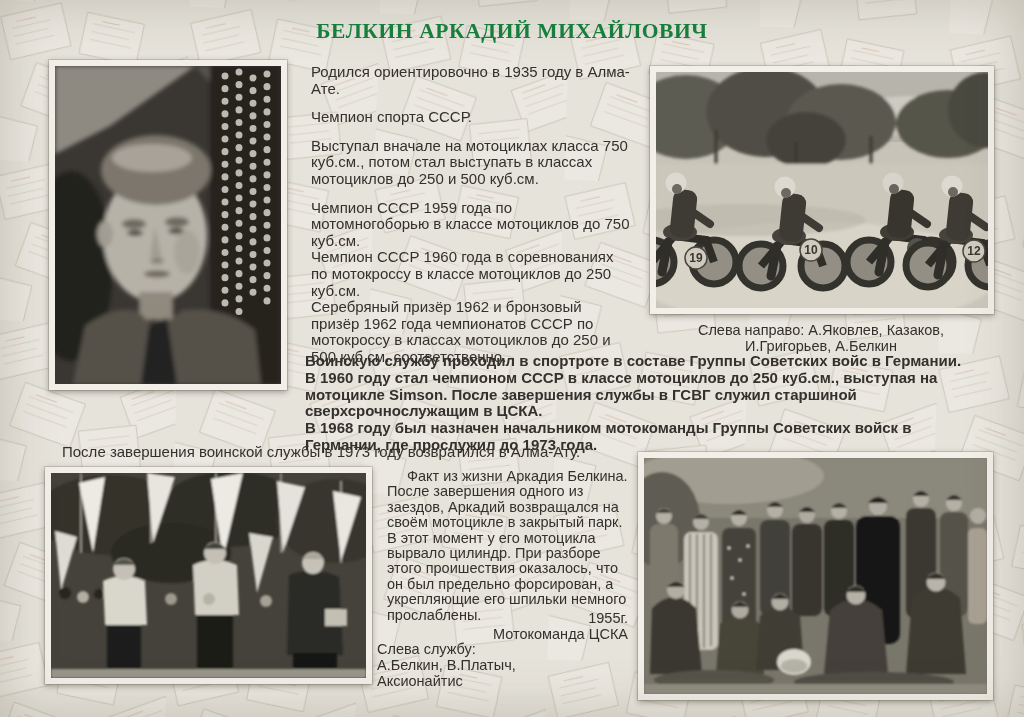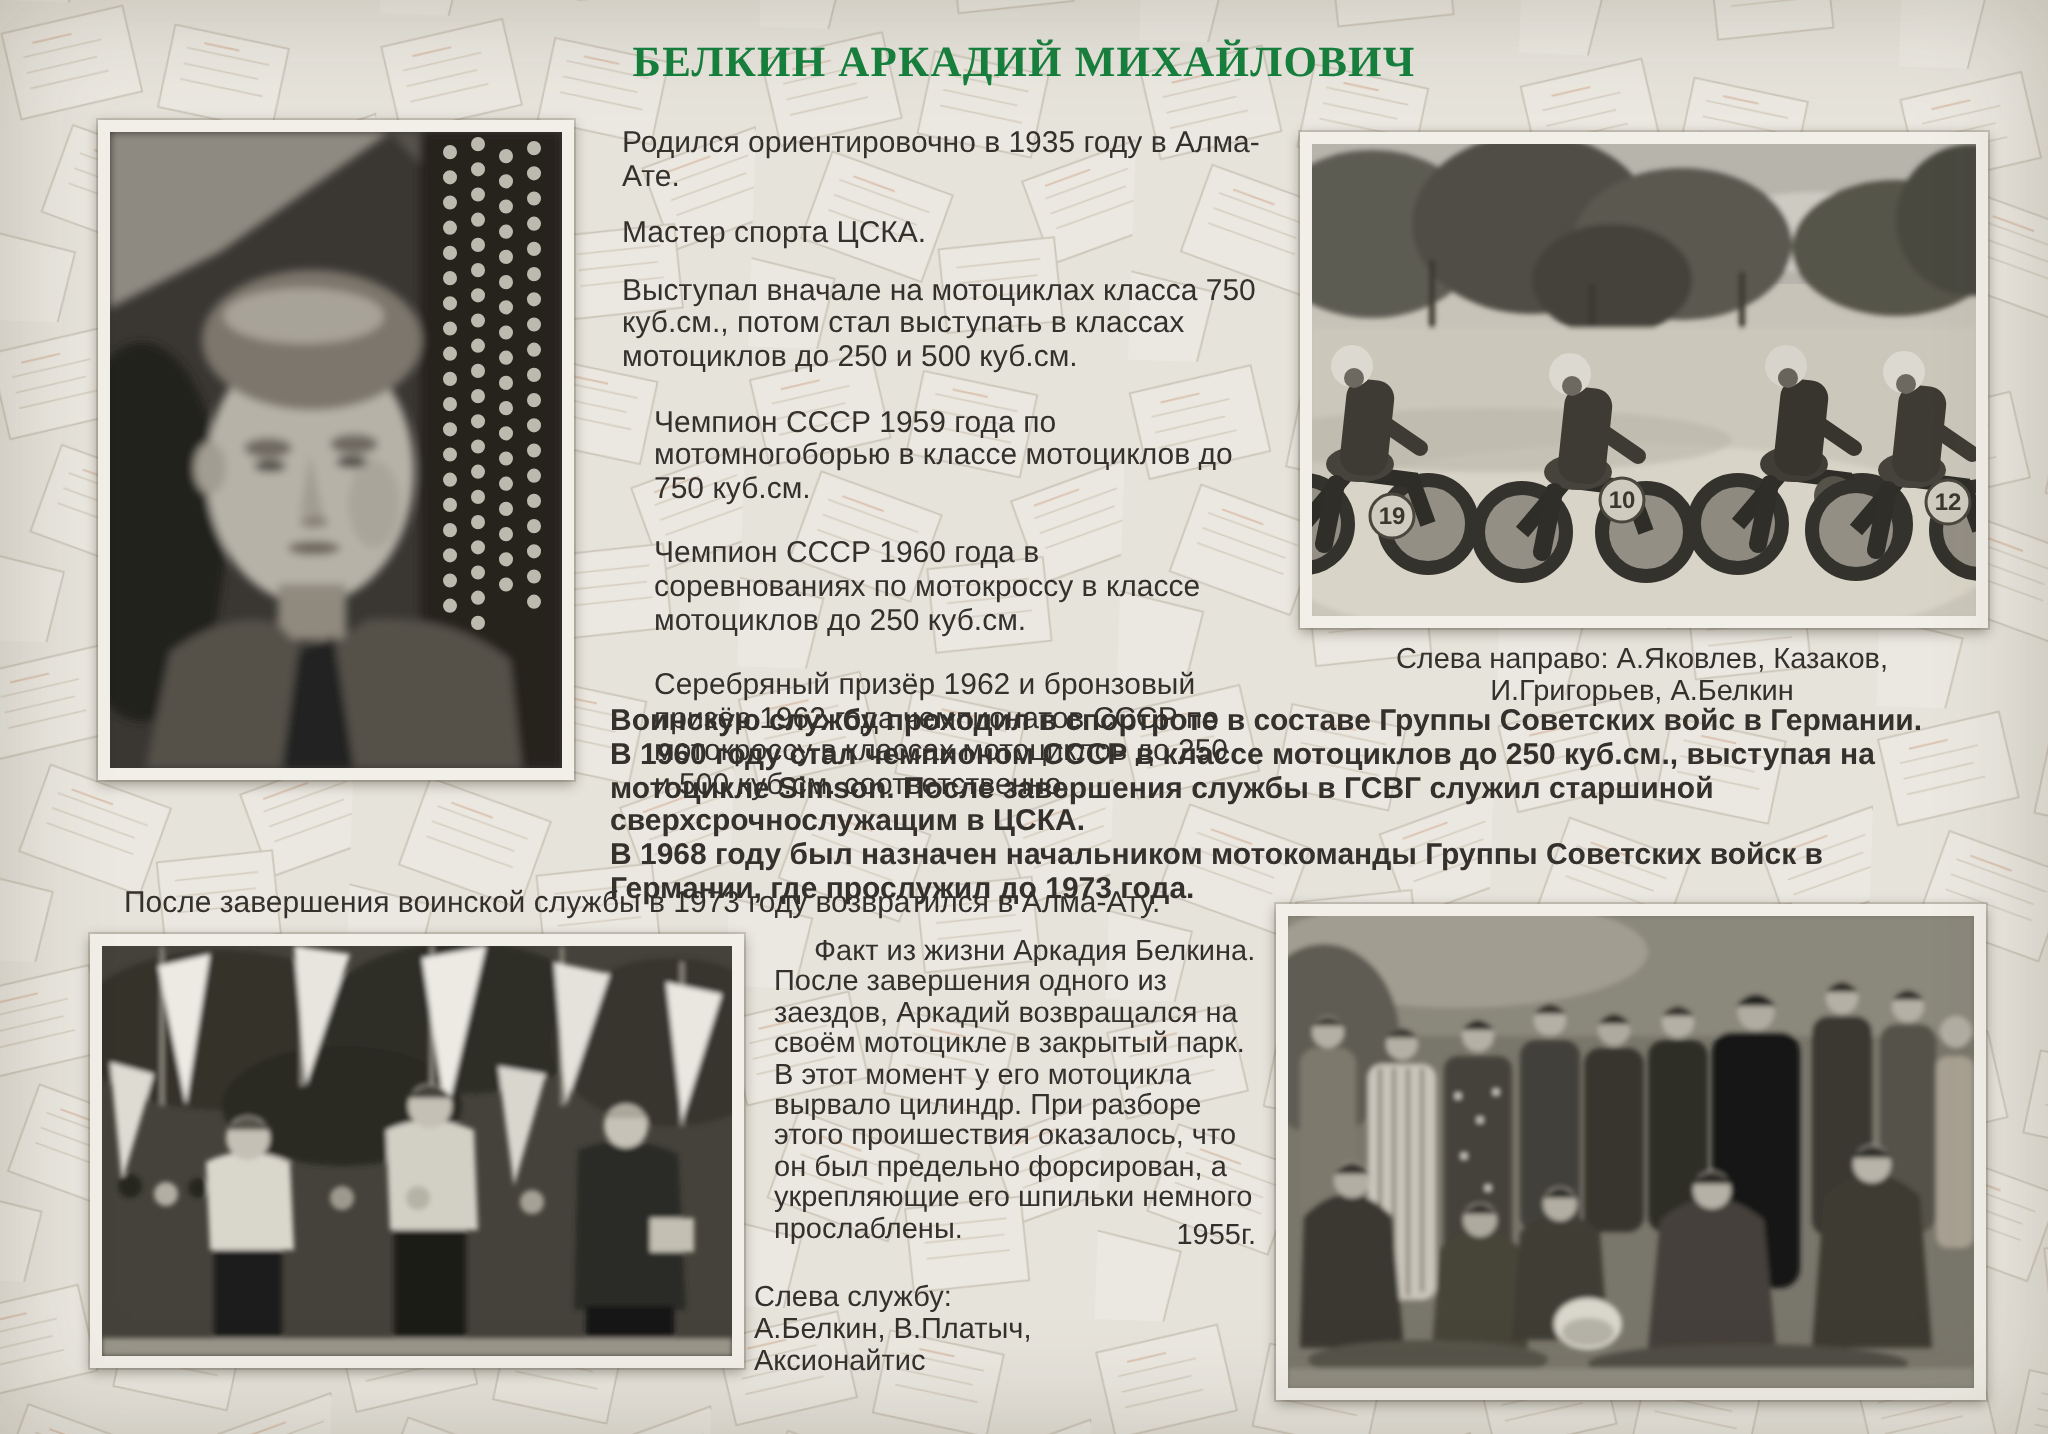--- a/index.html
+++ b/index.html
@@ -25,21 +25,21 @@
     position:absolute;margin:0;background:#f1efe8;padding:6px;
     box-shadow:0 2px 6px rgba(60,55,42,.45),0 0 0 1px rgba(125,118,100,.28);
   }
   .photo svg{display:block;}
   .photo-portrait{left:49px;top:60px;}
   .photo-moto{left:650px;top:66px;}
   .photo-podium{left:45px;top:467px;padding:6px;}
   .photo-group{left:638px;top:452px;padding:6px;}
   .bio{position:absolute;left:311px;top:64px;width:322px;font-size:15px;line-height:16.6px;}
   .bio p{margin:0 0 12px;}
-  .bio p.tight{margin:16px;}
+  .bio p.tight{margin:0;}
   .moto-cap{
     position:absolute;left:648px;top:322px;width:346px;
     text-align:center;font-size:14.5px;line-height:16px;
   }
   .service{position:absolute;left:305px;top:353px;width:660px;font-size:15px;line-height:16.8px;font-weight:bold;}
   .return-line{position:absolute;left:62px;top:443px;font-size:15px;}
   .fact{
     position:absolute;left:387px;top:469px;width:242px;
     font-size:14.5px;line-height:15.4px;text-indent:20px;
   }
@@ -119,21 +119,21 @@
         <line x1="170" y1="10" x2="170" y2="242"></line>
         <line x1="184" y1="6" x2="184" y2="252"></line>
         <line x1="198" y1="12" x2="198" y2="238"></line>
         <line x1="212" y1="8" x2="212" y2="246"></line>
       </g>
     </svg>
   </figure>
 
   <section class="bio">
     <p>Родился ориентировочно в 1935 году в Алма-Ате.</p>
-    <p>Мастер спорта ЦСКА.</p>
+    <p>Чемпион спорта СССР.</p>
     <p>Выступал вначале на мотоциклах класса 750 куб.см., потом стал выступать в классах мотоциклов до 250 и 500 куб.см.</p>
     <p class="tight">Чемпион СССР 1959 года по мотомногоборью в классе мотоциклов до 750 куб.см.</p>
     <p class="tight">Чемпион СССР 1960 года в соревнованиях по мотокроссу в классе мотоциклов до 250 куб.см.</p>
     <p class="tight">Серебряный призёр 1962 и бронзовый призёр 1962 года чемпионатов СССР по мотокроссу в классах мотоциклов до 250 и 500 куб.см. соответственно.</p>
   </section>
 
   <figure class="photo photo-moto">
     <svg width="332" height="236" viewBox="0 0 332 236">
       <defs>
           <filter id="f2" x="-20%" y="-20%" width="140%" height="140%">
@@ -270,20 +270,21 @@
         <rect x="274" y="136" width="22" height="17" fill="#c3bfb2"></rect>
         <rect y="196" width="315" height="9" fill="#99958a"></rect>
       </g>
     </svg>
   </figure>
 
   <div class="fact">Факт из жизни Аркадия Белкина. После завершения одного из заездов, Аркадий возвращался на своём мотоцикле в закрытый парк. В этот момент у его мотоцикла вырвало цилиндр. При разборе этого проишествия оказалось, что он был предельно форсирован, а укрепляющие его шпильки немного прослаблены.</div>
 
   <div class="team-cap">
     <div>1955г.</div>
+    <div>Мотокоманда ЦСКА</div>
   </div>
 
   <div class="podium-cap">
     <div>Слева службу:</div>
     <div>А.Белкин, В.Платыч,</div>
     <div>Аксионайтис</div>
   </div>
 
   <figure class="photo photo-group">
     <svg width="343" height="236" viewBox="0 0 343 236">

